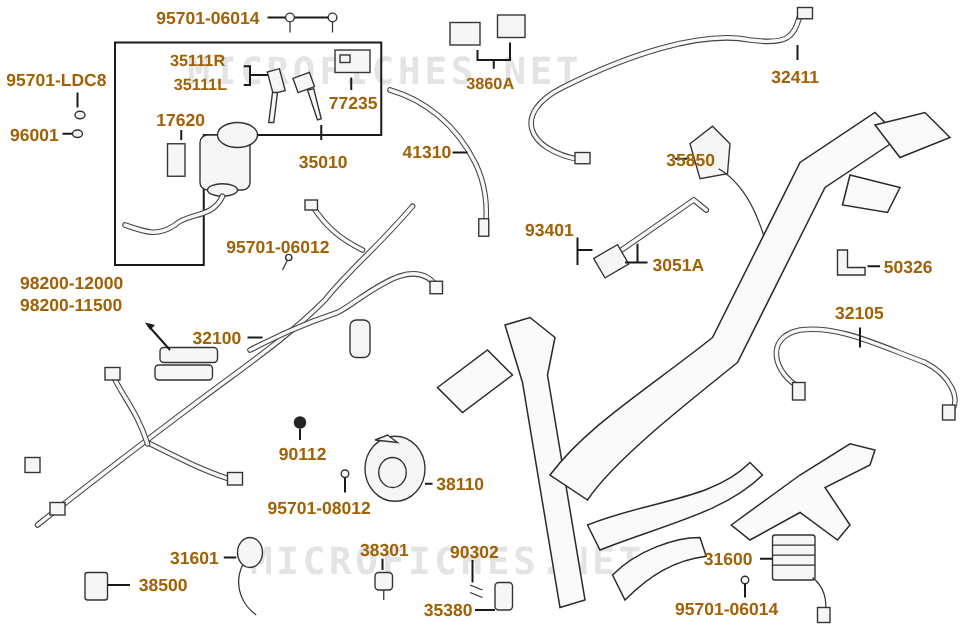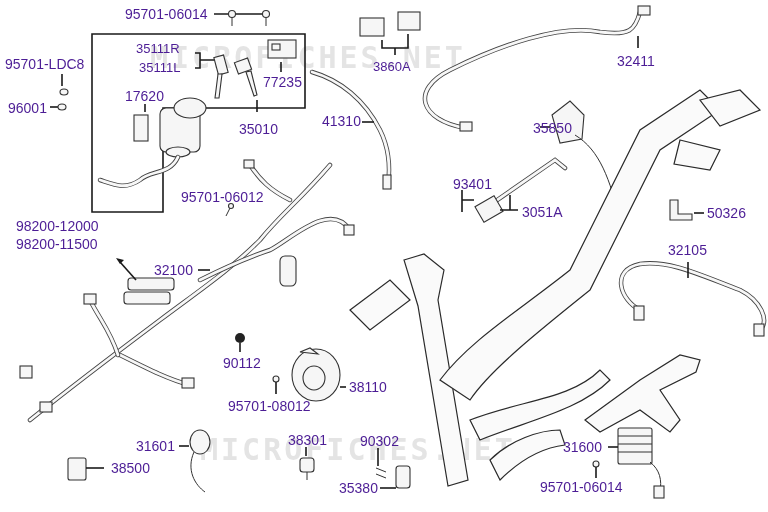--- a/index.html
+++ b/index.html
@@ -1,20 +1,20 @@
 <!DOCTYPE html>
 <html><head>
 <meta charset="utf-8">
 <style>
   html, body { margin: 0; padding: 0; background: #ffffff; }
   body { width: 768px; height: 512px; position: relative; overflow: hidden;
          font-family: "Liberation Sans", sans-serif; }
   #diagram { position: absolute; left: 0; top: 0; width: 768px; height: 512px; }
   .lbl { position: absolute; font-family: "Liberation Sans", sans-serif; font-size: 14px;
-         font-weight: normal; color: #4c1d95; white-space: nowrap; line-height: 1; }
+         font-weight: bold; color: #a16207; white-space: nowrap; line-height: 1; }
   .lbl.big { font-size: 13px; }
   .wm { position: absolute; font-family: "DejaVu Sans Mono", monospace; font-weight: bold;
         font-size: 30px; color: #e4e4e4; letter-spacing: 3px; white-space: nowrap; }
   svg .part { fill: #f6f6f6; stroke: #333; stroke-width: 1.1; }
   svg .wire { fill: none; stroke: #333; stroke-width: 1; }
   svg .wire2 { fill: none; stroke: #444; stroke-width: 4.5; stroke-linecap: round; }
   svg .wire2i { fill: none; stroke: #f7f7f7; stroke-width: 2.8; stroke-linecap: round; }
   svg .lead { fill: none; stroke: #1a1a1a; stroke-width: 1.6; }
   svg .frame { fill: #fafafa; stroke: #2a2a2a; stroke-width: 1.2; }
 </style>
@@ -232,31 +232,31 @@
   <div class="lbl" style="left:8px;top:101px;">96001</div>
   <div class="lbl big" style="left:136px;top:42px;">35111R</div>
   <div class="lbl big" style="left:139px;top:61px;">35111L</div>
   <div class="lbl" style="left:263px;top:75px;">77235</div>
   <div class="lbl" style="left:125px;top:89px;">17620</div>
   <div class="lbl" style="left:239px;top:122px;">35010</div>
   <div class="lbl big" style="left:373px;top:60px;">3860A</div>
   <div class="lbl" style="left:322px;top:114px;">41310</div>
   <div class="lbl" style="left:617px;top:54px;">32411</div>
   <div class="lbl" style="left:495px;top:121px;margin-left:38px;">35850</div>
-  <div class="lbl" style="left:453px;top:177px;">93401</div>
+  <div class="lbl" style="left:420px;top:177px;">93401</div>
   <div class="lbl" style="left:522px;top:205px;">3051A</div>
   <div class="lbl" style="left:707px;top:206px;">50326</div>
   <div class="lbl" style="left:668px;top:243px;">32105</div>
   <div class="lbl" style="left:181px;top:190px;">95701-06012</div>
   <div class="lbl" style="left:16px;top:219px;">98200-12000</div>
   <div class="lbl" style="left:16px;top:237px;">98200-11500</div>
   <div class="lbl" style="left:154px;top:263px;">32100</div>
   <div class="lbl" style="left:223px;top:356px;">90112</div>
   <div class="lbl" style="left:349px;top:380px;">38110</div>
-  <div class="lbl" style="left:228px;top:399px;text-align:center;">95701-08012</div>
+  <div class="lbl" style="left:214px;top:399px;text-align:center;">95701-08012</div>
   <div class="lbl" style="left:136px;top:439px;">31601</div>
   <div class="lbl" style="left:111px;top:461px;">38500</div>
   <div class="lbl" style="left:288px;top:433px;">38301</div>
   <div class="lbl" style="left:360px;top:434px;">90302</div>
   <div class="lbl" style="left:339px;top:481px;">35380</div>
   <div class="lbl" style="left:563px;top:440px;">31600</div>
   <div class="lbl" style="left:540px;top:480px;">95701-06014</div>
 </div>
 
 </body></html>

